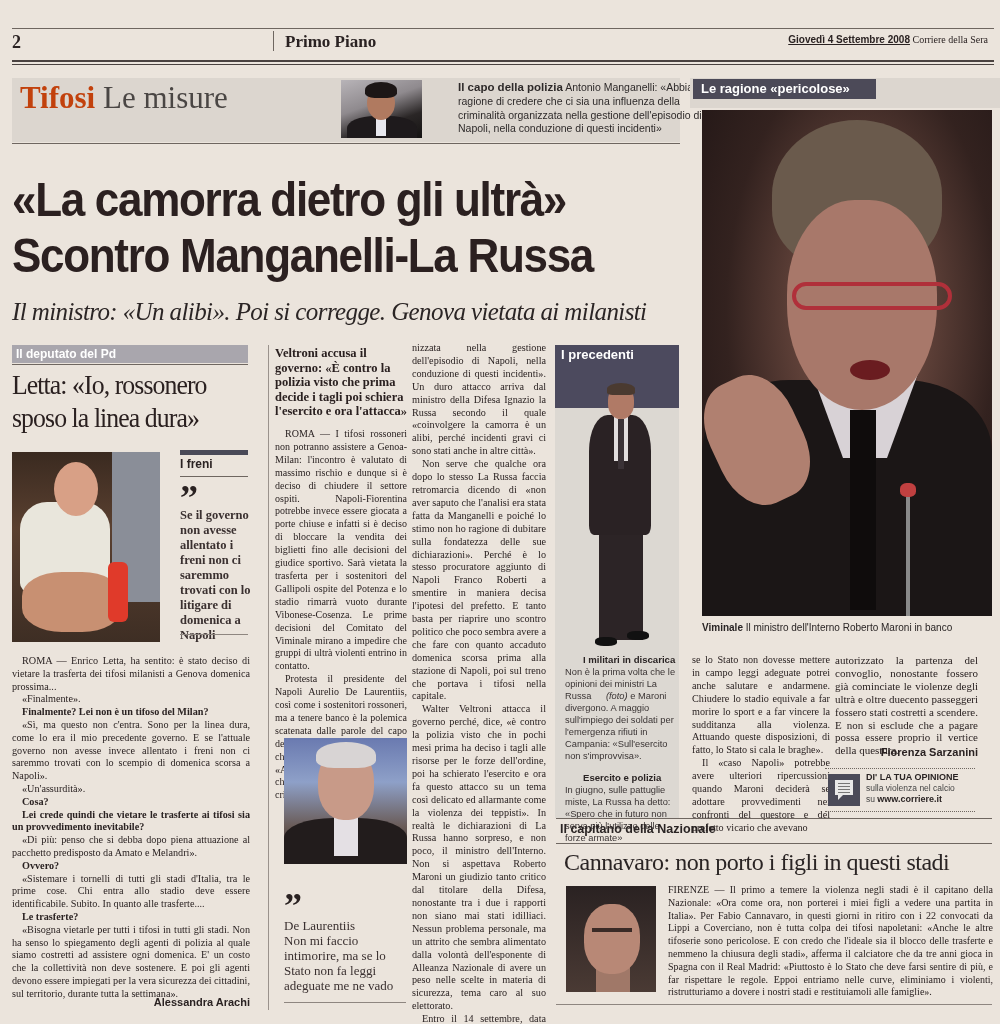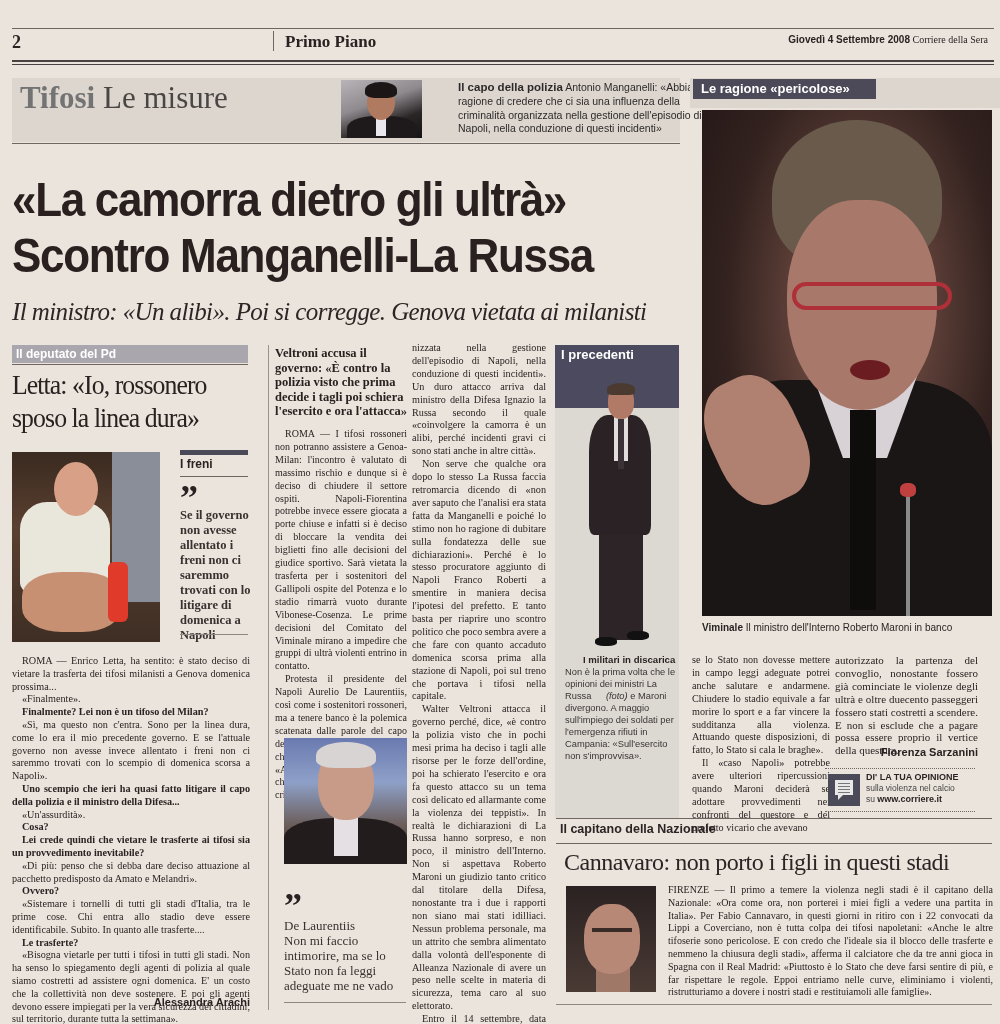--- a/index.html
+++ b/index.html
@@ -11,27 +11,27 @@
     position: relative;
   }
   .abs { position: absolute; }
 
   
   .folio-line { left: 12px; right: 6px; height: 1px; background: #6e6660; }
   .page-num { left: 12px; top: 32px; font-size: 18px; font-weight: bold; }
   .section { left: 285px; top: 32px; font-size: 17px; font-weight: bold; }
   .section-bar { left: 273px; top: 31px; width: 1px; height: 20px; background: #6e6660; }
   .date { right: 12px; top: 34px; font-size: 10px; }
-  .date b { font-family: "Liberation Sans", sans-serif; }
+  .date b { font-family: "Liberation Sans", sans-serif; text-decoration: underline; }
   .double-rule { left: 12px; right: 6px; top: 60px; height: 5px; border-top: 2px solid #4a4240; border-bottom: 1px solid #4a4240; }
 
   
   .banner { left: 12px; top: 78px; width: 668px; height: 64px; background: #dcd6cf; }
   .banner-title { left: 20px; top: 80px; font-size: 31px; color: #4a4644; }
-  .banner-title b { color: #737373; }
+  .banner-title b { color: #c2410c; }
   .banner-photo { left: 341px; top: 80px; width: 81px; height: 58px; background: linear-gradient(160deg,#b8b4b8 0%,#8f8a8e 40%,#2a2626 70%,#151313 100%); overflow: hidden; }
   .banner-photo .head { position:absolute; left:26px; top:6px; width:28px; height:34px; border-radius: 50%; background: #b07a60; }
   .banner-photo .hair { position:absolute; left:24px; top:2px; width:32px; height:16px; border-radius: 50% 50% 30% 30%; background:#1c1616; }
   .banner-photo .suit { position:absolute; left:6px; top:36px; width:70px; height:30px; border-radius: 40% 40% 0 0; background:#1e1a1c; }
   .banner-photo .shirt { position:absolute; left:35px; top:36px; width:10px; height:20px; background:#e8e8ee; }
   .quote-box { left: 428px; top: 80px; width: 252px; font-size: 10.5px; line-height: 1.3; color: #2e2a2a; font-family: Liberation Sans, sans-serif; margin-left: 30px; }
   .quote-box b { font-size: 11.5px; }
   .banner-rule { left: 12px; width: 668px; top: 143px; height: 1px; background:#6e6660; }
 
   
@@ -205,25 +205,24 @@
 <div class="abs freni-rule"></div>
 <div class="abs quote-mark freni-qm">”</div>
 <div class="abs freni-text">Se il governo non avesse allentato i freni non ci saremmo trovati con lo litigare di domenica a Napoli</div>
 <div class="abs freni-rule2"></div>
 
 <div class="abs body-text letta-body">
   <p>ROMA — Enrico Letta, ha sentito: è stato deciso di vietare la trasferta dei tifosi milanisti a Genova domenica prossima...</p>
   <p>«Finalmente».</p>
   <p class="q">Finalmente? Lei non è un tifoso del Milan?</p>
   <p>«Sì, ma questo non c'entra. Sono per la linea dura, come lo era il mio precedente governo. E se l'attuale governo non avesse invece allentato i freni non ci saremmo trovati con lo scempio di domenica scorsa a Napoli».</p>
-  <p class="q">Uno scempio che ieri ha quasi fatto litigare il capo della polizia e il ministro della Difesa...</p>
   <p>«Un'assurdità».</p>
   <p class="q">Cosa?</p>
   <p class="q">Lei crede quindi che vietare le trasferte ai tifosi sia un provvedimento inevitabile?</p>
-  <p>«Di più: penso che si debba dare deciso attuazione al pacchetto predisposto da Amato e Melandri».</p>
+  <p>«Di più: penso che si debba dopo piena attuazione al pacchetto predisposto da Amato e Melandri».</p>
   <p class="q">Ovvero?</p>
   <p>«Sistemare i tornelli di tutti gli stadi d'Italia, tra le prime cose. Chi entra allo stadio deve essere identificabile. Subito. In quanto alle trasferte....</p>
   <p class="q">Le trasferte?</p>
   <p>«Bisogna vietarle per tutti i tifosi in tutti gli stadi. Non ha senso lo spiegamento degli agenti di polizia al quale siamo costretti ad assistere ogni domenica. E' un costo che la collettività non deve sostenere. E poi gli agenti devono essere impiegati per la vera sicurezza dei cittadini, sul territorio, durante tutta la settimana».</p>
 </div>
 <div class="abs byline letta-byline">Alessandra Arachi</div>
 
 <div class="abs col-sep" style="left:268px;top:345px;height:665px;"></div>
 
 <div class="abs veltroni-title">Veltroni accusa il governo: «È contro la polizia visto che prima decide i tagli poi schiera l'esercito e ora l'attacca»</div>
@@ -261,20 +260,24 @@
   <div class="head"></div>
     <div class="hair"></div>
     <div class="shoe1"></div>
     <div class="shoe2"></div>
 </div>
 <div class="abs prec-text">
   <div>
     <b>I militari in discarica</b><br>
     <span>Non è la prima volta che le opinioni dei ministri La Russa </span><i>(foto)</i><span> e Maroni divergono. A maggio sull'impiego dei soldati per l'emergenza rifiuti in Campania: «Sull'esercito non s'improvvisa».</span>
   </div>
+  <div style="margin-top:10px">
+    <b>Esercito e polizia</b><br>
+    <span>In giugno, sulle pattuglie miste, La Russa ha detto: «Spero che in futuro non serva più l'utilizzo delle forze armate»</span>
+  </div>
 </div>
 
 <div class="abs body-text right-col1">
   <p style="text-indent:0">se lo Stato non dovesse mettere in campo leggi adeguate potrei anche salutare e andarmene. Chiudere lo stadio equivale a far morire lo sport e a far vincere la sudditanza alla violenza. Attuando queste disposizioni, di fatto, lo Stato si cala le braghe».</p>
   <p>Il «caso Napoli» potrebbe avere ulteriori ripercussioni quando Maroni deciderà se adottare provvedimenti nei confronti del questore e del prefetto vicario che avevano</p>
 </div>
 <div class="abs body-text right-col2">
   <p style="text-indent:0">autorizzato la partenza del convoglio, nonostante fossero già cominciate le violenze degli ultrà e oltre duecento passeggeri fossero stati costretti a scendere. E non si esclude che a pagare possa essere proprio il vertice della questura.</p>
 </div>
 <div class="abs byline sarz-byline">Fiorenza Sarzanini</div>

